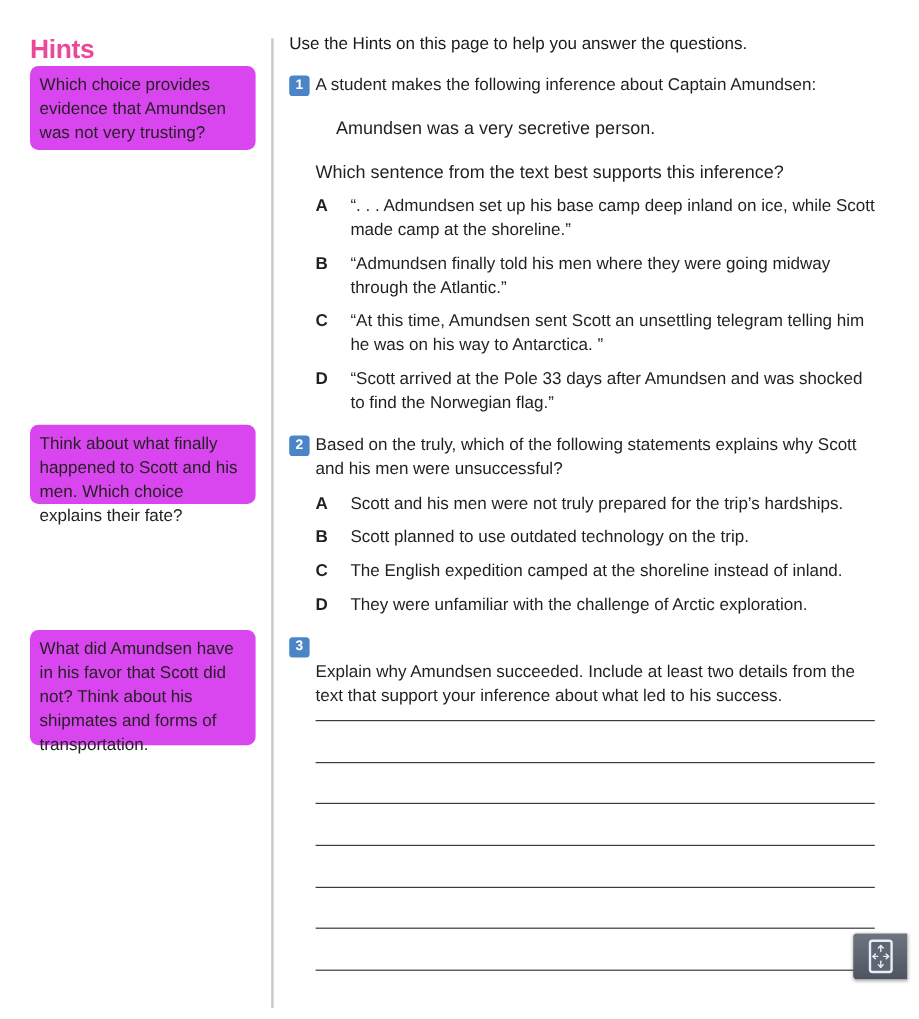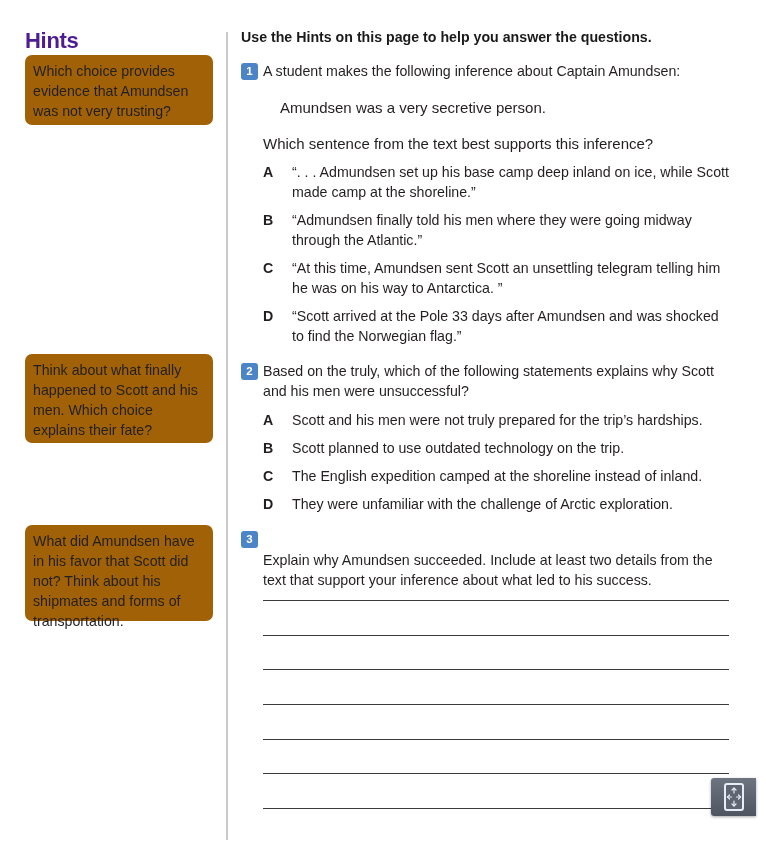--- a/index.html
+++ b/index.html
@@ -3,36 +3,36 @@
   <meta charset="utf-8">
   <style>
     html, body { margin: 0; padding: 0; background: #ffffff; }
     body {
       width: 766px; height: 849px; position: relative; overflow: hidden;
       font-family: "Liberation Sans", "DejaVu Sans", sans-serif;
       color: #231f20;
     }
     .hints-title {
       position: absolute; left: 25px; top: 28px;
-      font-size: 22px; font-weight: bold; color: #4c1d95;
+      font-size: 22px; font-weight: bold; color: #ec4899;
       letter-spacing: -0.3px;
     }
     .hint-box {
       position: absolute; left: 25px; width: 188px;
-      background: #a16207; border-radius: 7px;
+      background: #d946ef; border-radius: 7px;
       box-sizing: border-box; padding: 6px 8px 6px 8px;
       font-size: 14.2px; line-height: 20px; color: #231f20;
     }
     .divider {
       position: absolute; left: 226px; top: 32px; width: 2px; height: 808px;
       background: #c9c9c9;
     }
     .instructions {
       position: absolute; left: 241px; top: 29px;
-      font-size: 14.2px; font-weight: bold; color: #1a1a1a;
+      font-size: 14.2px; font-weight: normal; color: #1a1a1a;
     }
     .q-stem {
       position: absolute; left: 263px; width: 470px;
       font-size: 14.2px; line-height: 20px;
     }
     .badge {
       position: absolute; left: 241px; width: 17px; height: 17px;
       background: #4b84c7; color: #fff; border-radius: 3px;
       font-size: 11.5px; font-weight: bold; text-align: center; line-height: 17px;
     }
@@ -64,21 +64,21 @@
       width: 20px; height: 28px; border: 2px solid #e8eef8; border-radius: 3px;
       box-sizing: border-box; position: relative; background: #5f6672;
     }
   </style>
 </head>
 <body>
 
 <div class="hints-title">Hints</div>
 
 <div class="hint-box" style="top:55px;height:70px;">Which choice provides evidence that Amundsen was not very trusting?</div>
-<div class="hint-box" style="top:354px;height:89px;">Think about what finally happened to Scott and his men. Which choice explains their fate?</div>
+<div class="hint-box" style="top:354px;height:66px;">Think about what finally happened to Scott and his men. Which choice explains their fate?</div>
 <div class="hint-box" style="top:525px;height:96px;">What did Amundsen have in his favor that Scott did not? Think about his shipmates and forms of transportation.</div>
 
 <div class="divider"></div>
 
 <div class="instructions">Use the Hints on this page to help you answer the questions.</div>
 
 <div class="badge" style="top:63px;">1</div>
 <div class="q-stem" style="top:61px;">A student makes the following inference about Captain Amundsen:</div>
 <div class="plain-line" style="left:280px;top:98px;">Amundsen was a very secretive person.</div>
 <div class="plain-line" style="left:263px;top:134px;">Which sentence from the text best supports this inference?</div>

